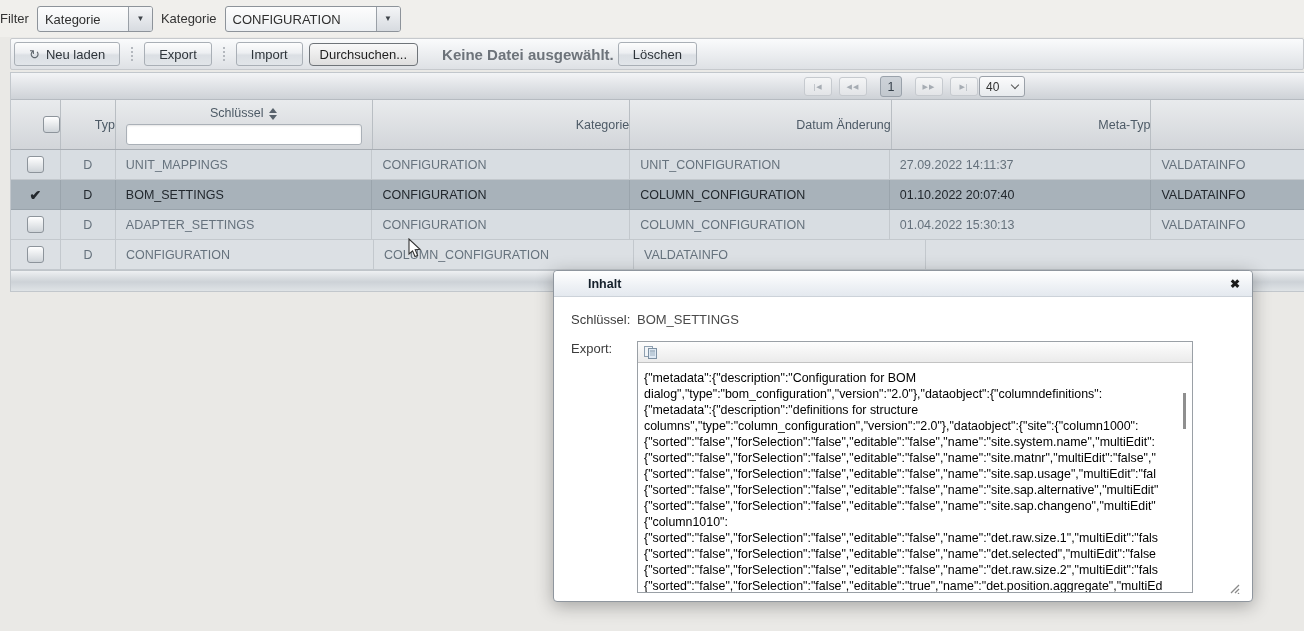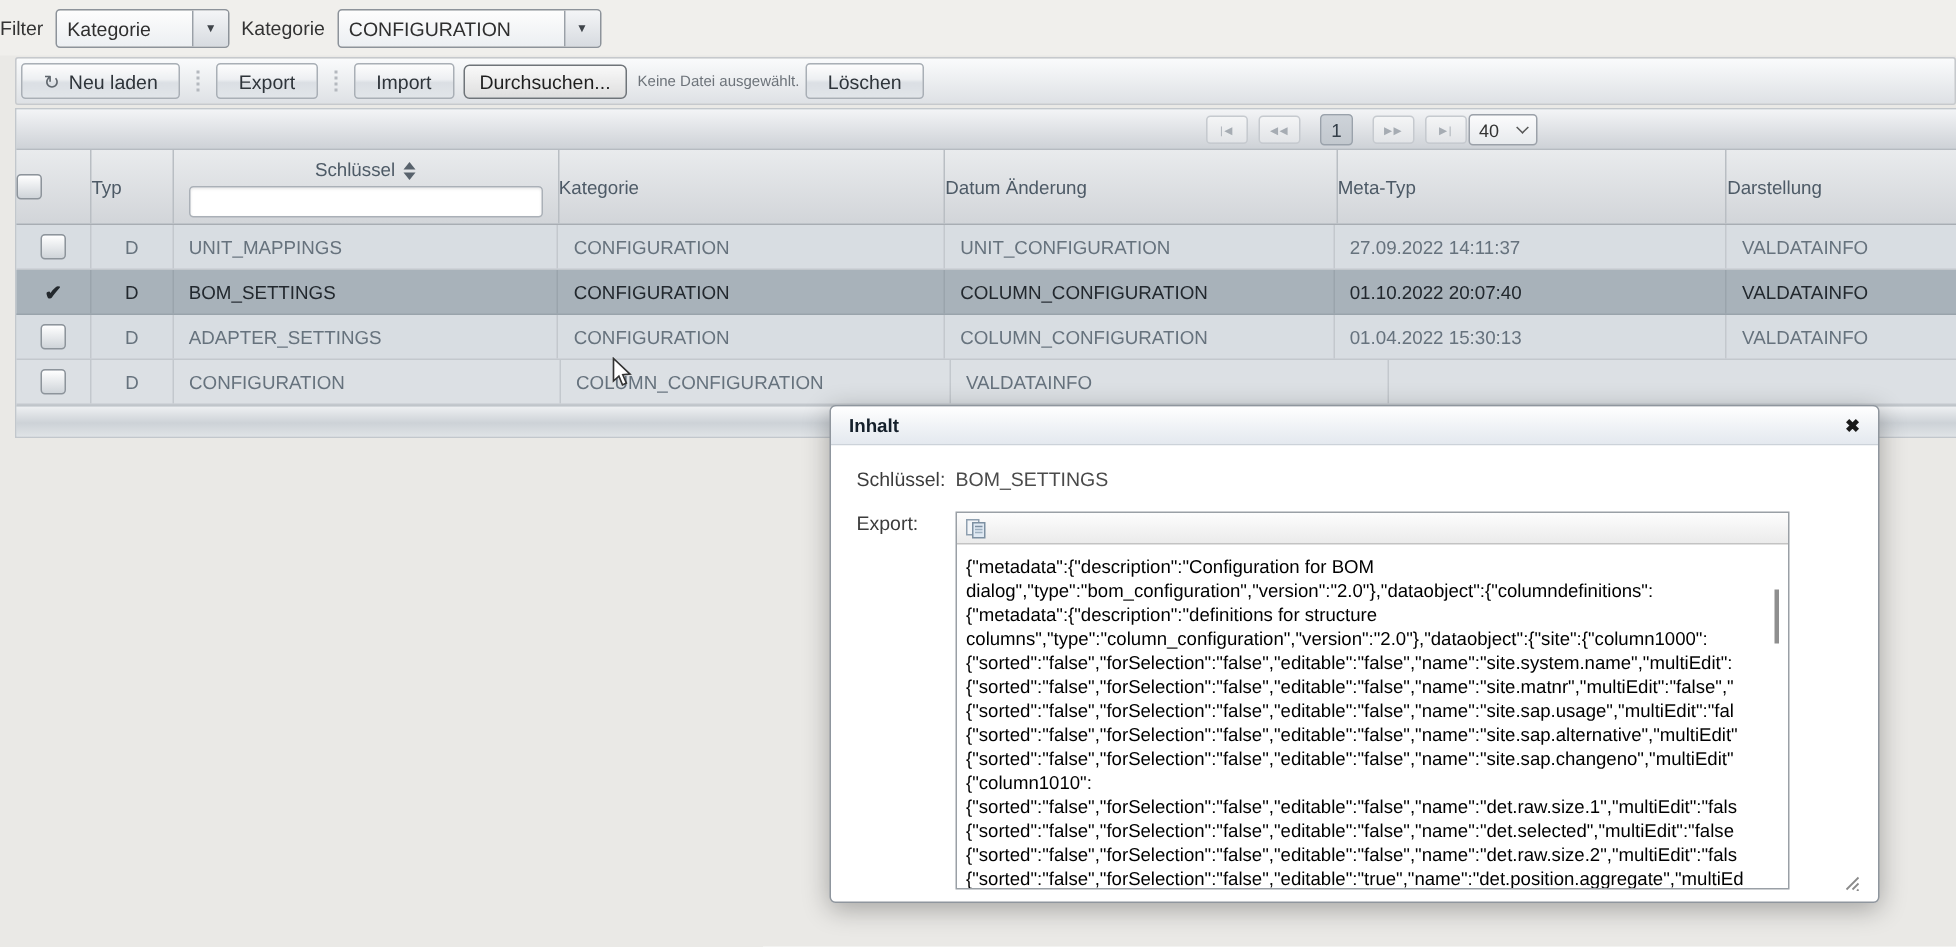--- a/index.html
+++ b/index.html
@@ -24,39 +24,39 @@
   .toolbar { position:absolute; left:10px; top:38px; width:1294px; height:32px;
     background:linear-gradient(#fafbfc,#dee1e5); border:1px solid #c6c9cd; border-radius:2px;
     display:flex; align-items:center; padding:0 3px; }
   .tbtn { height:24px; padding:0 14px; font-family:"Liberation Sans",sans-serif; font-size:13px; color:#2e343a;
     background:linear-gradient(180deg,#fdfdfd,#edeff2 45%,#dbdfe4 55%,#e1e5e9);
     border:1px solid #a9afb6; border-radius:3px; display:flex; align-items:center; gap:6px; cursor:default; }
   .reload-ico { font-size:13px; color:#5f666d; line-height:1; }
   .tsep { width:2px; height:14px; border-left:2px dotted #b4b8be; margin:0 11px; }
   .browse-btn { height:23px; padding:0 10px; font-family:"Liberation Sans",sans-serif; font-size:13px; color:#1f1f1f;
     background:linear-gradient(#f9f9f9,#dedede); border:1px solid #6f7479; border-radius:4px; margin-left:6px; cursor:default; }
-  .file-status { font-size:10px; color:#6d737a; margin:0 4px 0 7px; }
+  .file-status { font-size:15px; color:#6d737a; margin:0 4px 0 24px;font-weight:bold; }
 
   
   .grid { position:absolute; left:10px; top:72px; width:1434px; border:1px solid #c2c7cc; background:#d9dee3; }
   .pager-strip { position:relative; height:27px; background:linear-gradient(#f3f4f6,#ced2d7); border-bottom:1px solid #b6bbc1; }
   .pager-buttons { position:absolute; left:793px; top:3px; display:flex; gap:7px; align-items:center; }
   .pbtn { width:28px; height:19px; font-size:7px; letter-spacing:1px; color:#a6acb3;
     background:linear-gradient(#f4f5f6,#e2e4e7); border:1px solid #c6cacf; border-radius:3px;
     display:flex; align-items:center; justify-content:center; padding:0; cursor:default; }
   .pcur { width:22px; height:21px; background:linear-gradient(#ced3d9,#c2c8ce); border:1px solid #9aa2ab;
     border-radius:3px; font-size:12.5px; color:#343f49; display:flex; align-items:center; justify-content:center; margin:0 6px; }
   .psel { position:absolute; left:968px; top:3px; width:46px; height:21px; border:1px solid #9ba1a9; border-radius:3px;
     background:linear-gradient(#fbfbfc,#e7eaed); display:flex; align-items:center; justify-content:space-between;
     padding:0 6px; font-size:12px; color:#333; }
   .chev { width:6px; height:6px; border-right:1.5px solid #555; border-bottom:1.5px solid #555;
     transform:rotate(45deg); margin-top:-3px; }
 
   .thead { display:flex; height:50px; background:linear-gradient(#e9ebed,#d2d5d9); border-bottom:1px solid #a8adb3; }
-  .th { border-right:1px solid #b9bec3; display:flex; align-items:center; justify-content:flex-start;
+  .th { border-right:1px solid #b9bec3; display:flex; align-items:center; justify-content:flex-end;
     font-size:12.5px; color:#4d5a66; }
   .c0{width:50px;} .c1{width:55px;} .c2{width:257px;} .c3{width:258px;} .c4{width:260px;} .c5{width:262px;}
   .c6{width:292px; border-right:none;}
   .th-schl { flex-direction:column; justify-content:flex-start; padding-top:6px; gap:4px; }
   .th-sort { display:flex; align-items:flex-end; gap:6px; cursor:pointer; }
   .sort-ico { display:flex; flex-direction:column; gap:2px; }
   .sort-ico i { display:block; width:0; height:0; border-left:4px solid transparent; border-right:4px solid transparent; }
   .sort-ico .up { border-bottom:5px solid #58626c; }
   .sort-ico .dn { border-top:5px solid #58626c; }
   .col-filter { width:236px; height:21px; border:1px solid #aab0b7; border-radius:3px; background:#fff;
@@ -74,21 +74,21 @@
   .trow.selected .td { color:#22282e; border-right-color:#9aa4ac; }
   .checkmark { font-size:14px; color:#23282d; font-weight:bold; }
   .grid-footer { height:21px; background:linear-gradient(#eef0f2,#cdd2d7 55%,#dfe3e6); border-top:1px solid #c0c5ca; }
 
   
   .dialog { position:absolute; left:553px; top:270px; width:700px; height:332px; background:#fff;
     border:1px solid #8f969e; border-radius:4px; box-shadow:0 4px 18px rgba(0,0,0,0.30); }
   .dlg-header { height:26px; background:linear-gradient(#ffffff,#eef1f5 60%,#e4e9ef);
     border-bottom:1px solid #ccd2d9; border-radius:4px 4px 0 0;
     display:flex; align-items:center; justify-content:space-between; padding:0 12px; }
-  .dlg-title { font-size:12.5px; font-weight:bold; color:#15202b; }
+  .dlg-title { font-size:12.5px; font-weight:bold; color:#15202b;margin-left:22px; }
   .dlg-close { font-size:12px; font-weight:bold; color:#1a1a1a; cursor:pointer; }
   .flbl { position:absolute; font-size:13px; color:#3c3c3c; }
   .fval { position:absolute; font-size:13px; color:#4a4a4a; }
   .lbl-schl { left:17px; top:41px; }
   .val-schl { left:83px; top:41px; }
   .lbl-inh  { left:17px; top:70px; }
   .content-box { position:absolute; left:83px; top:70px; width:556px; height:252px;
     border:1px solid #9aa0a6; background:#fff; }
   .content-toolbar { height:21px; background:linear-gradient(#fdfdfd,#ebebeb); border-bottom:1px solid #c3c3c3;
     display:flex; align-items:center; padding:0 5px; }

